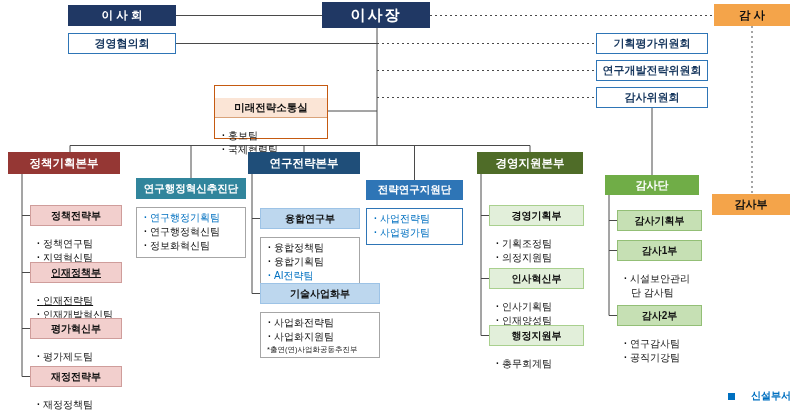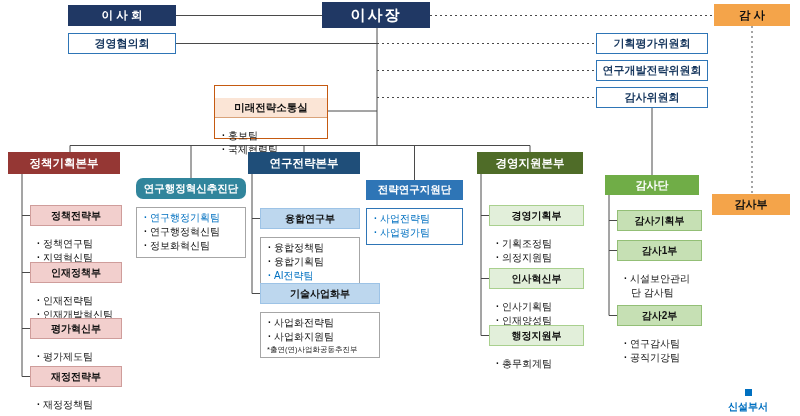--- a/index.html
+++ b/index.html
@@ -6,42 +6,42 @@
   html,body { background:#fff; }
   body { font-family:"Liberation Sans","DejaVu Sans",sans-serif; color:#111; }
   #canvas { position:relative; width:800px; height:416px; background:#fff; overflow:hidden; }
   .abs { position:absolute; }
   svg.lines { position:absolute; left:0; top:0; }
   .bar { display:flex; align-items:center; justify-content:center; font-weight:700; line-height:1.1; text-align:center; }
   .navy { background:var(--navy); color:#fff; }
   .outline { background:#fff; border:1.5px solid var(--outline-blue); color:var(--outline-text); }
   .orange { background:var(--orange); color:#111; }
   .darkred { background:var(--dark-red); color:#fff; }
-  .teal { background:var(--teal); color:#fff;border-radius:7px; }
+  .teal { background:var(--teal); color:#fff; }
   .darkblue { background:var(--dark-blue); color:#fff; }
   .medblue { background:var(--medium-blue); color:#fff; }
   .darkgreen { background:var(--dark-green); color:#fff; }
   .green { background:var(--green); color:#fff; }
   .fs11 { font-size:11px; } .fs115 { font-size:11.5px; } .fs15 { font-size:15px; letter-spacing:2px; }
   .dept { position:absolute; }
   .dept-hdr { height:21px; display:flex; align-items:center; justify-content:center; font-weight:700; font-size:10px; text-align:center; }
   .pink   { background:var(--pink);        border:1px solid #cf9d9b; }
   .lblue  { background:var(--light-blue);  border:1px solid #9dc3e6; }
   .pgreen { background:var(--pale-green);  border:1px solid #a9d08e; }
   .mgreen { background:var(--mid-green);   border:1px solid #93bf76; }
   .peach-hdr { background:var(--peach); height:20px; display:flex; align-items:center; justify-content:center; font-weight:700; font-size:10.5px; border-bottom:1px solid #d9a37a;margin-top:12px; }
   .teams { padding:3px 2px 2px 5px; font-size:10px; background:transparent;margin-top:8px; }
   .teams.boxed { border:1px solid #a6a6a6; background:#fff; }
   .teams.boxed-blue { border:1px solid var(--medium-blue); background:#fff; }
   .team { padding-left:9px; text-indent:-7px; line-height:1.4; }
   .team::before { content:"· "; font-weight:700; }
   .team.new { color:var(--new-blue); }
   .footnote { font-size:7.5px; line-height:1.5; padding-left:1px; color:#222; }
   .office-box { border:1px solid #c55a11; background:#fff; }
-  .legend { position:absolute; display:flex; align-items:center; gap:4px; color:var(--new-blue); font-weight:700; font-size:10px;flex-direction:column; }
+  .legend { position:absolute; display:flex; align-items:center; gap:16px; color:var(--new-blue); font-weight:700; font-size:10px; }
   .legend .sq { width:7px; height:7px; background:var(--new-blue); display:inline-block; }
 </style>
 </head>
 <body>
 
 <div id="canvas">
 
   <svg class="lines" width="800" height="416" viewBox="0 0 800 416">
     <path fill="none" stroke="#4a4a4a" stroke-width="1" d="M176 15.5 H322 M176 43.5 H377 M377 28 V145.5 M328 111 H377 M70 145.5 H530 M70 145.5 V152 M304 145.5 V152 M530 145.5 V152 M191 145.5 V178 M414.5 145.5 V180 M652 108 V175 M22 174 V376.5 M22 215.5 H30 M22 272.5 H30 M22 328.5 H30 M22 376.5 H30 M252 174 V293.5 M252 218.5 H260 M252 293.5 H260 M481 174 V335.5 M481 215.5 H489 M481 278.5 H489 M481 335.5 H489 M609 195 V315.5 M609 220.5 H617 M609 250.5 H617 M609 315.5 H617"></path>
     <path fill="none" stroke="#4a4a4a" stroke-width="1" stroke-dasharray="2 3" d="M430 15.5 H714 M377 43.5 H596 M377 70.5 H596 M377 97.5 H596 M752 26 V194"></path>
@@ -115,21 +115,21 @@
 
   <div class="dept" style="left:30px;top:205px;width:92px;">
     <div class="dept-hdr pink">
         <span>정책전략부</span>
       </div>
     <div class="teams">
       <div class="team">정책연구팀</div>
       <div class="team">지역혁신팀</div>
     </div>
   </div>
-  <div class="dept" style="left:30px;top:262px;width:92px;">
+  <div class="dept" style="left:30px;top:262px;width:92px;text-decoration:underline;">
     <div class="dept-hdr pink">
         <span>인재정책부</span>
       </div>
     <div class="teams">
       <div class="team">인재전략팀</div>
       <div class="team">인재개발혁신팀</div>
     </div>
   </div>
   <div class="dept" style="left:30px;top:318px;width:92px;">
     <div class="dept-hdr pink">

